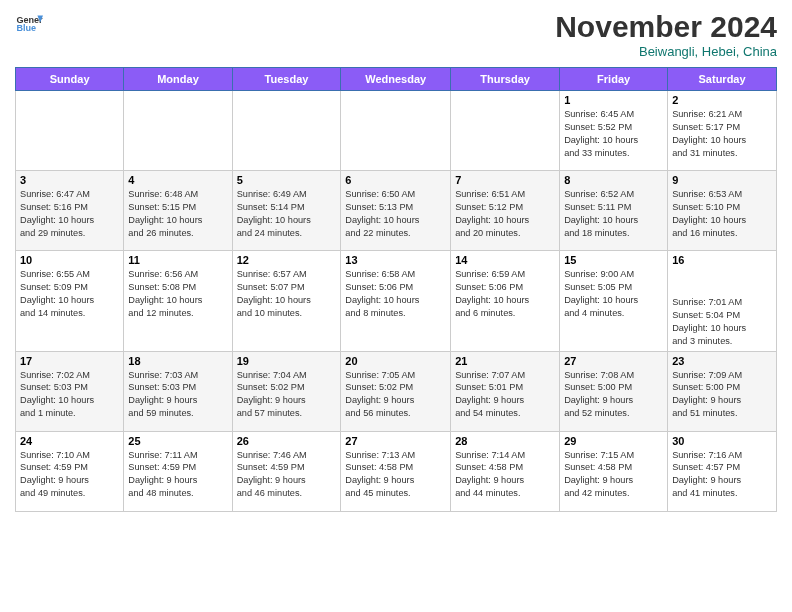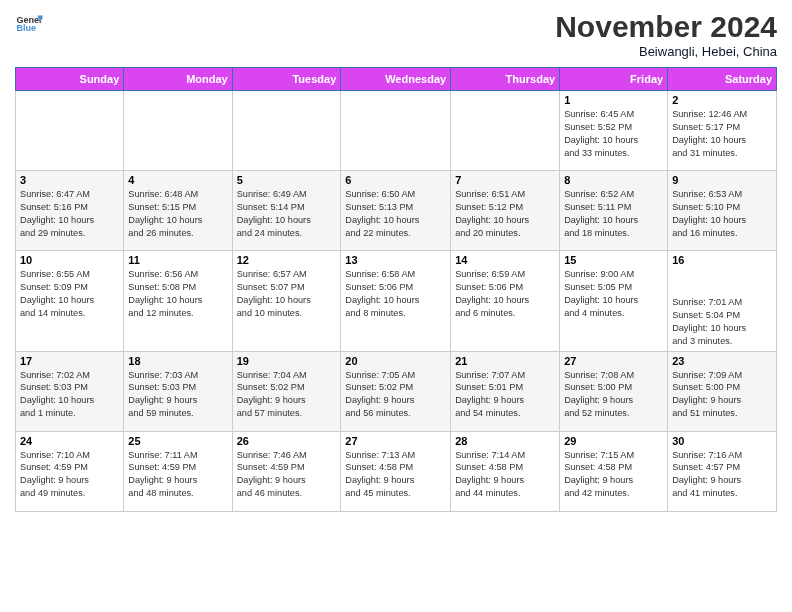--- a/index.html
+++ b/index.html
@@ -32,32 +32,32 @@
     .title-block {
       text-align: right;
     }
     .month-title {
       font-size: 30px;
       font-weight: bold;
       color: #333;
     }
     .location {
       font-size: 13px;
-      color: #0f172a;
+      color: #0f766e;
     }
     .calendar {
       width: 100%;
       border-collapse: collapse;
       font-size: 10px;
     }
     .calendar thead th {
-      background: #d946ef;
+      background: #8b5cf6;
       color: #fff;
       padding: 5px 4px;
-      text-align: right;
+      text-align: center;
       font-size: 11px;
       font-weight: bold;
       border: 1px solid #3a6faf;
     }
     .calendar tbody td {
       border: 1px solid #ccc;
       vertical-align: top;
       padding: 3px 4px;
       width: 113px;
       height: 80px;
@@ -120,21 +120,21 @@
           <td class="empty"></td>
           <td>
             <span class="day-number">1</span>
             <div class="day-info" style="white-space: pre-line;">Sunrise: 6:45 AM
 Sunset: 5:52 PM
 Daylight: 10 hours
 and 33 minutes.</div>
           </td>
           <td>
             <span class="day-number">2</span>
-            <div class="day-info" style="white-space: pre-line;">Sunrise: 12:46 AM
+            <div class="day-info" style="white-space: pre-line;">Sunrise: 6:21 AM
 Sunset: 5:17 PM
 Daylight: 10 hours
 and 31 minutes.</div>
           </td>
         </tr>
         <tr>
           <td>
             <span class="day-number">3</span>
             <div class="day-info" style="white-space: pre-line;">Sunrise: 6:47 AM
 Sunset: 5:16 PM

